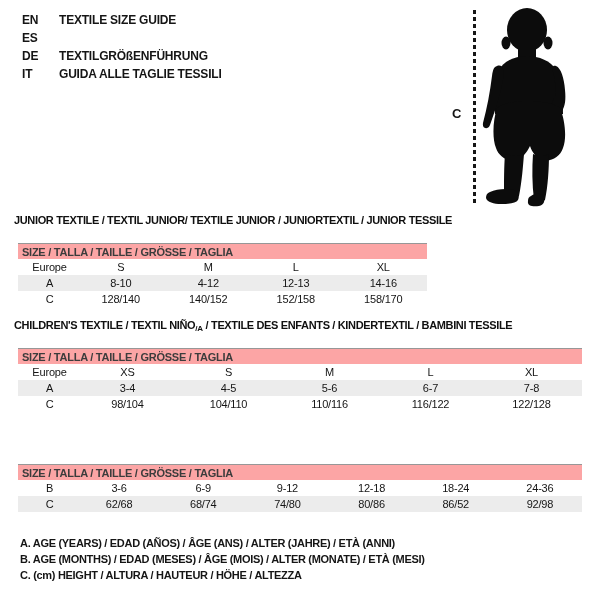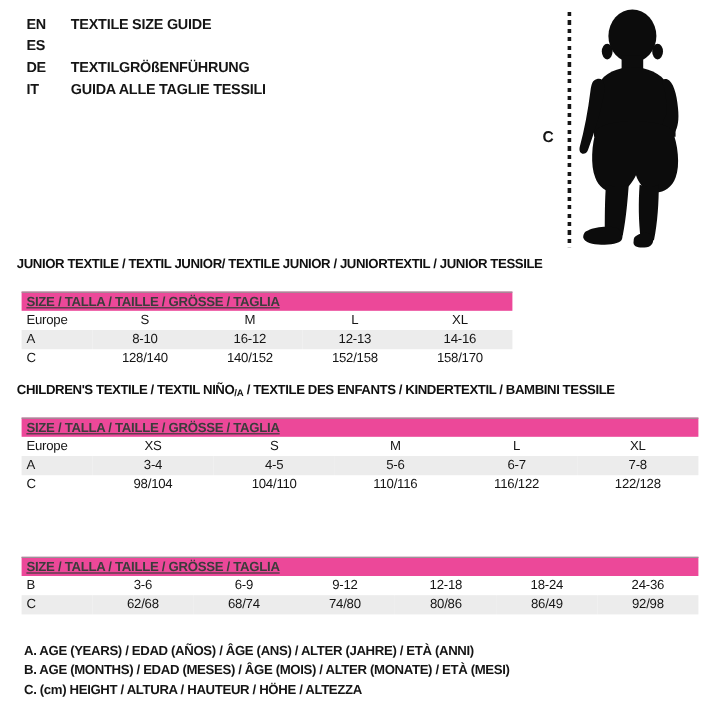--- a/index.html
+++ b/index.html
@@ -23,27 +23,27 @@
   
   .tbl-title{
     position:absolute;left:14px;font-size:11px;font-weight:bold;letter-spacing:-0.35px;
     white-space:nowrap;color:#101010;
   }
   .tbl-title.two-line{white-space:normal;line-height:15px;width:560px;}
   sub.small{font-size:8px;vertical-align:-2px;letter-spacing:-0.2px;}
   
   .tablewrap{position:absolute;left:18px;}
   .band{
-    background:#ec4899;color:#3c3c3c;font-size:11px;font-weight:bold;
+    background:#fca5a5;color:#3c3c3c;font-size:11px;font-weight:bold;
     letter-spacing:-0.25px;line-height:14px;height:14px;padding:1px 0 0 4px;
-    border-top:1px solid #979797;white-space:nowrap;overflow:hidden;text-decoration:underline;
+    border-top:1px solid #979797;white-space:nowrap;overflow:hidden;
   }
   table.sizetable{border-collapse:collapse;table-layout:fixed;width:100%;font-size:11px;}
   table.sizetable td{height:16px;text-align:center;padding:0;letter-spacing:-0.2px;vertical-align:middle;}
-  table.sizetable td.lbl{text-align:left;padding-left:4px;width:55px;}
+  table.sizetable td.lbl{text-align:center;padding-left:4px;width:55px;}
   tr.alt td{background:#ececec;}
   
   .footnotes{position:absolute;left:20px;top:535px;font-size:11px;font-weight:bold;
     letter-spacing:-0.3px;line-height:16px;white-space:nowrap;}
   #t1-title{top:214px;} #t1{top:243px;width:409px;}
   #t2-title{top:319px;} #t2{top:348px;width:564px;}
   #t3-title{top:422px;} #t3{top:464px;width:564px;}
 </style>
 </head>
 <body>
@@ -95,21 +95,21 @@
         <tr>
       <td class="lbl">Europe</td>
       <td>S</td>
       <td>M</td>
       <td>L</td>
       <td>XL</td>
     </tr>
     <tr class="alt">
       <td class="lbl">A</td>
       <td>8-10</td>
-      <td>16-12</td>
+      <td>4-12</td>
       <td>12-13</td>
       <td>14-16</td>
     </tr>
     <tr>
       <td class="lbl">C</td>
       <td>128/140</td>
       <td>140/152</td>
       <td>152/158</td>
       <td>158/170</td>
     </tr>
@@ -164,21 +164,21 @@
       <td>12-18</td>
       <td>18-24</td>
       <td>24-36</td>
     </tr>
     <tr class="alt">
       <td class="lbl">C</td>
       <td>62/68</td>
       <td>68/74</td>
       <td>74/80</td>
       <td>80/86</td>
-      <td>86/49</td>
+      <td>86/52</td>
       <td>92/98</td>
     </tr>
   </tbody>
     </table>
 </div>
 
 <div class="footnotes">
   <div>A. AGE (YEARS) / EDAD (AÑOS) / ÂGE (ANS) / ALTER (JAHRE) / ETÀ (ANNI)</div>
   <div>B. AGE (MONTHS) / EDAD (MESES) / ÂGE (MOIS) / ALTER (MONATE) / ETÀ (MESI)</div>
   <div>C. (cm) HEIGHT / ALTURA / HAUTEUR / HÖHE / ALTEZZA</div>

